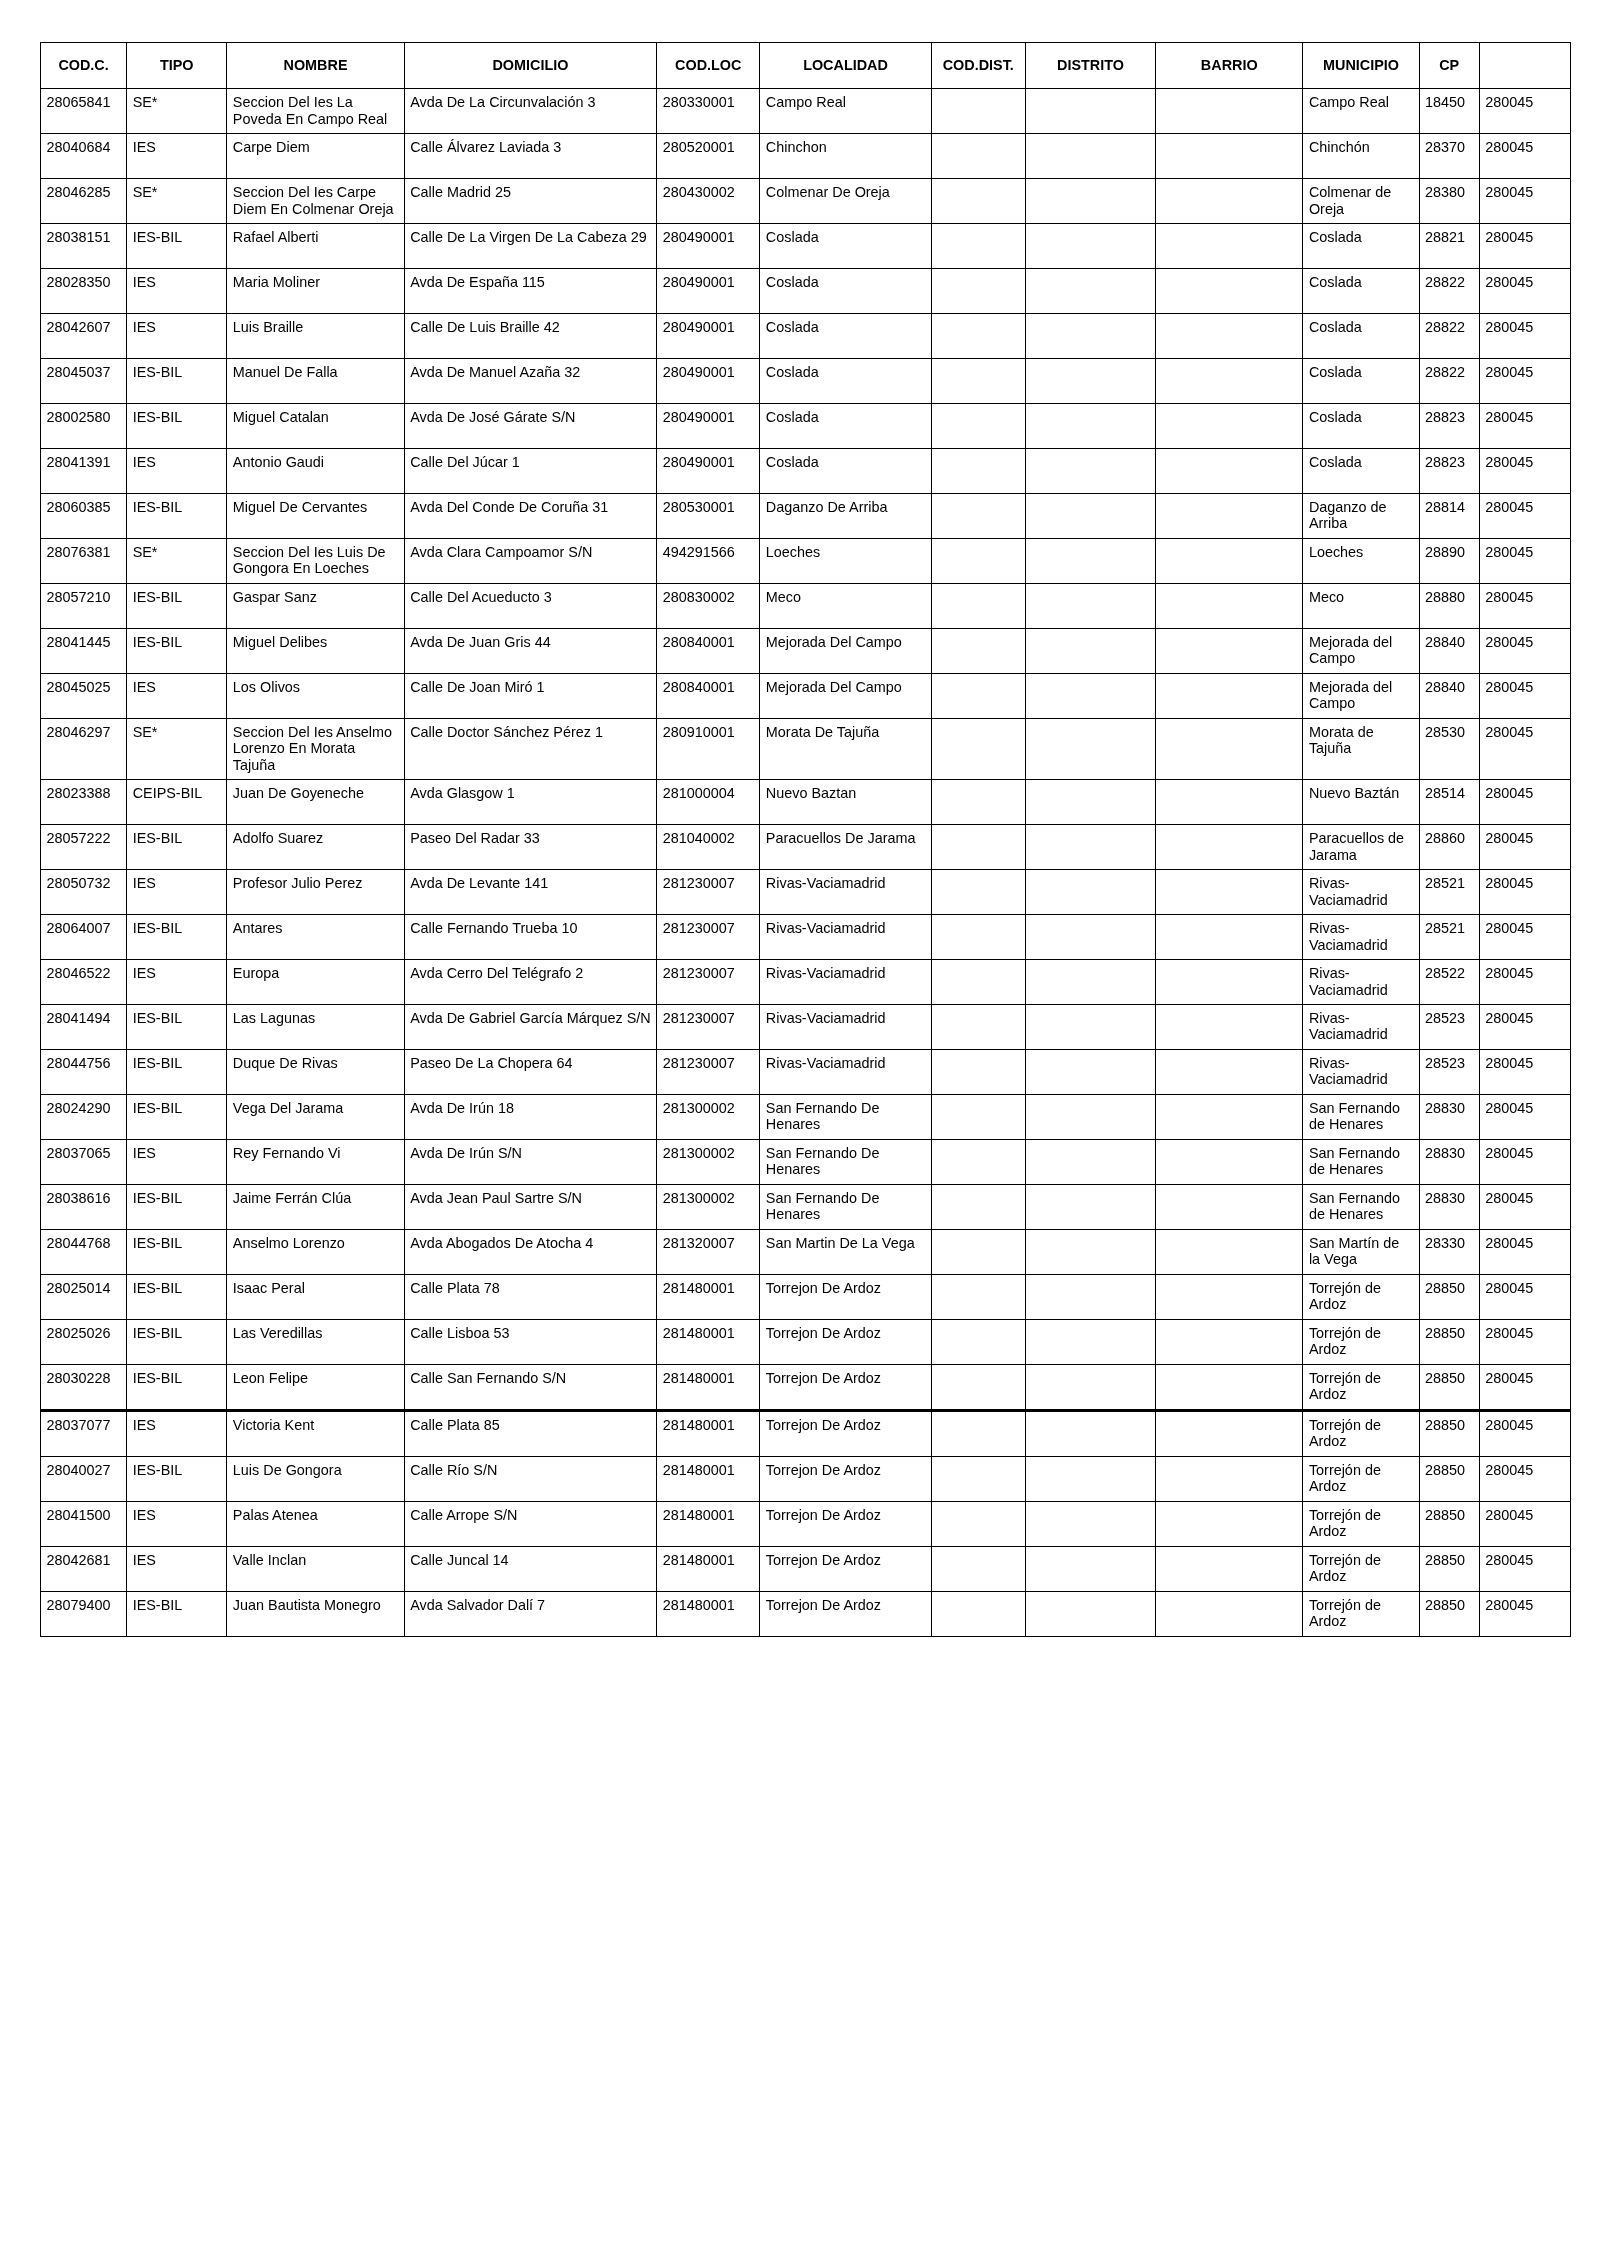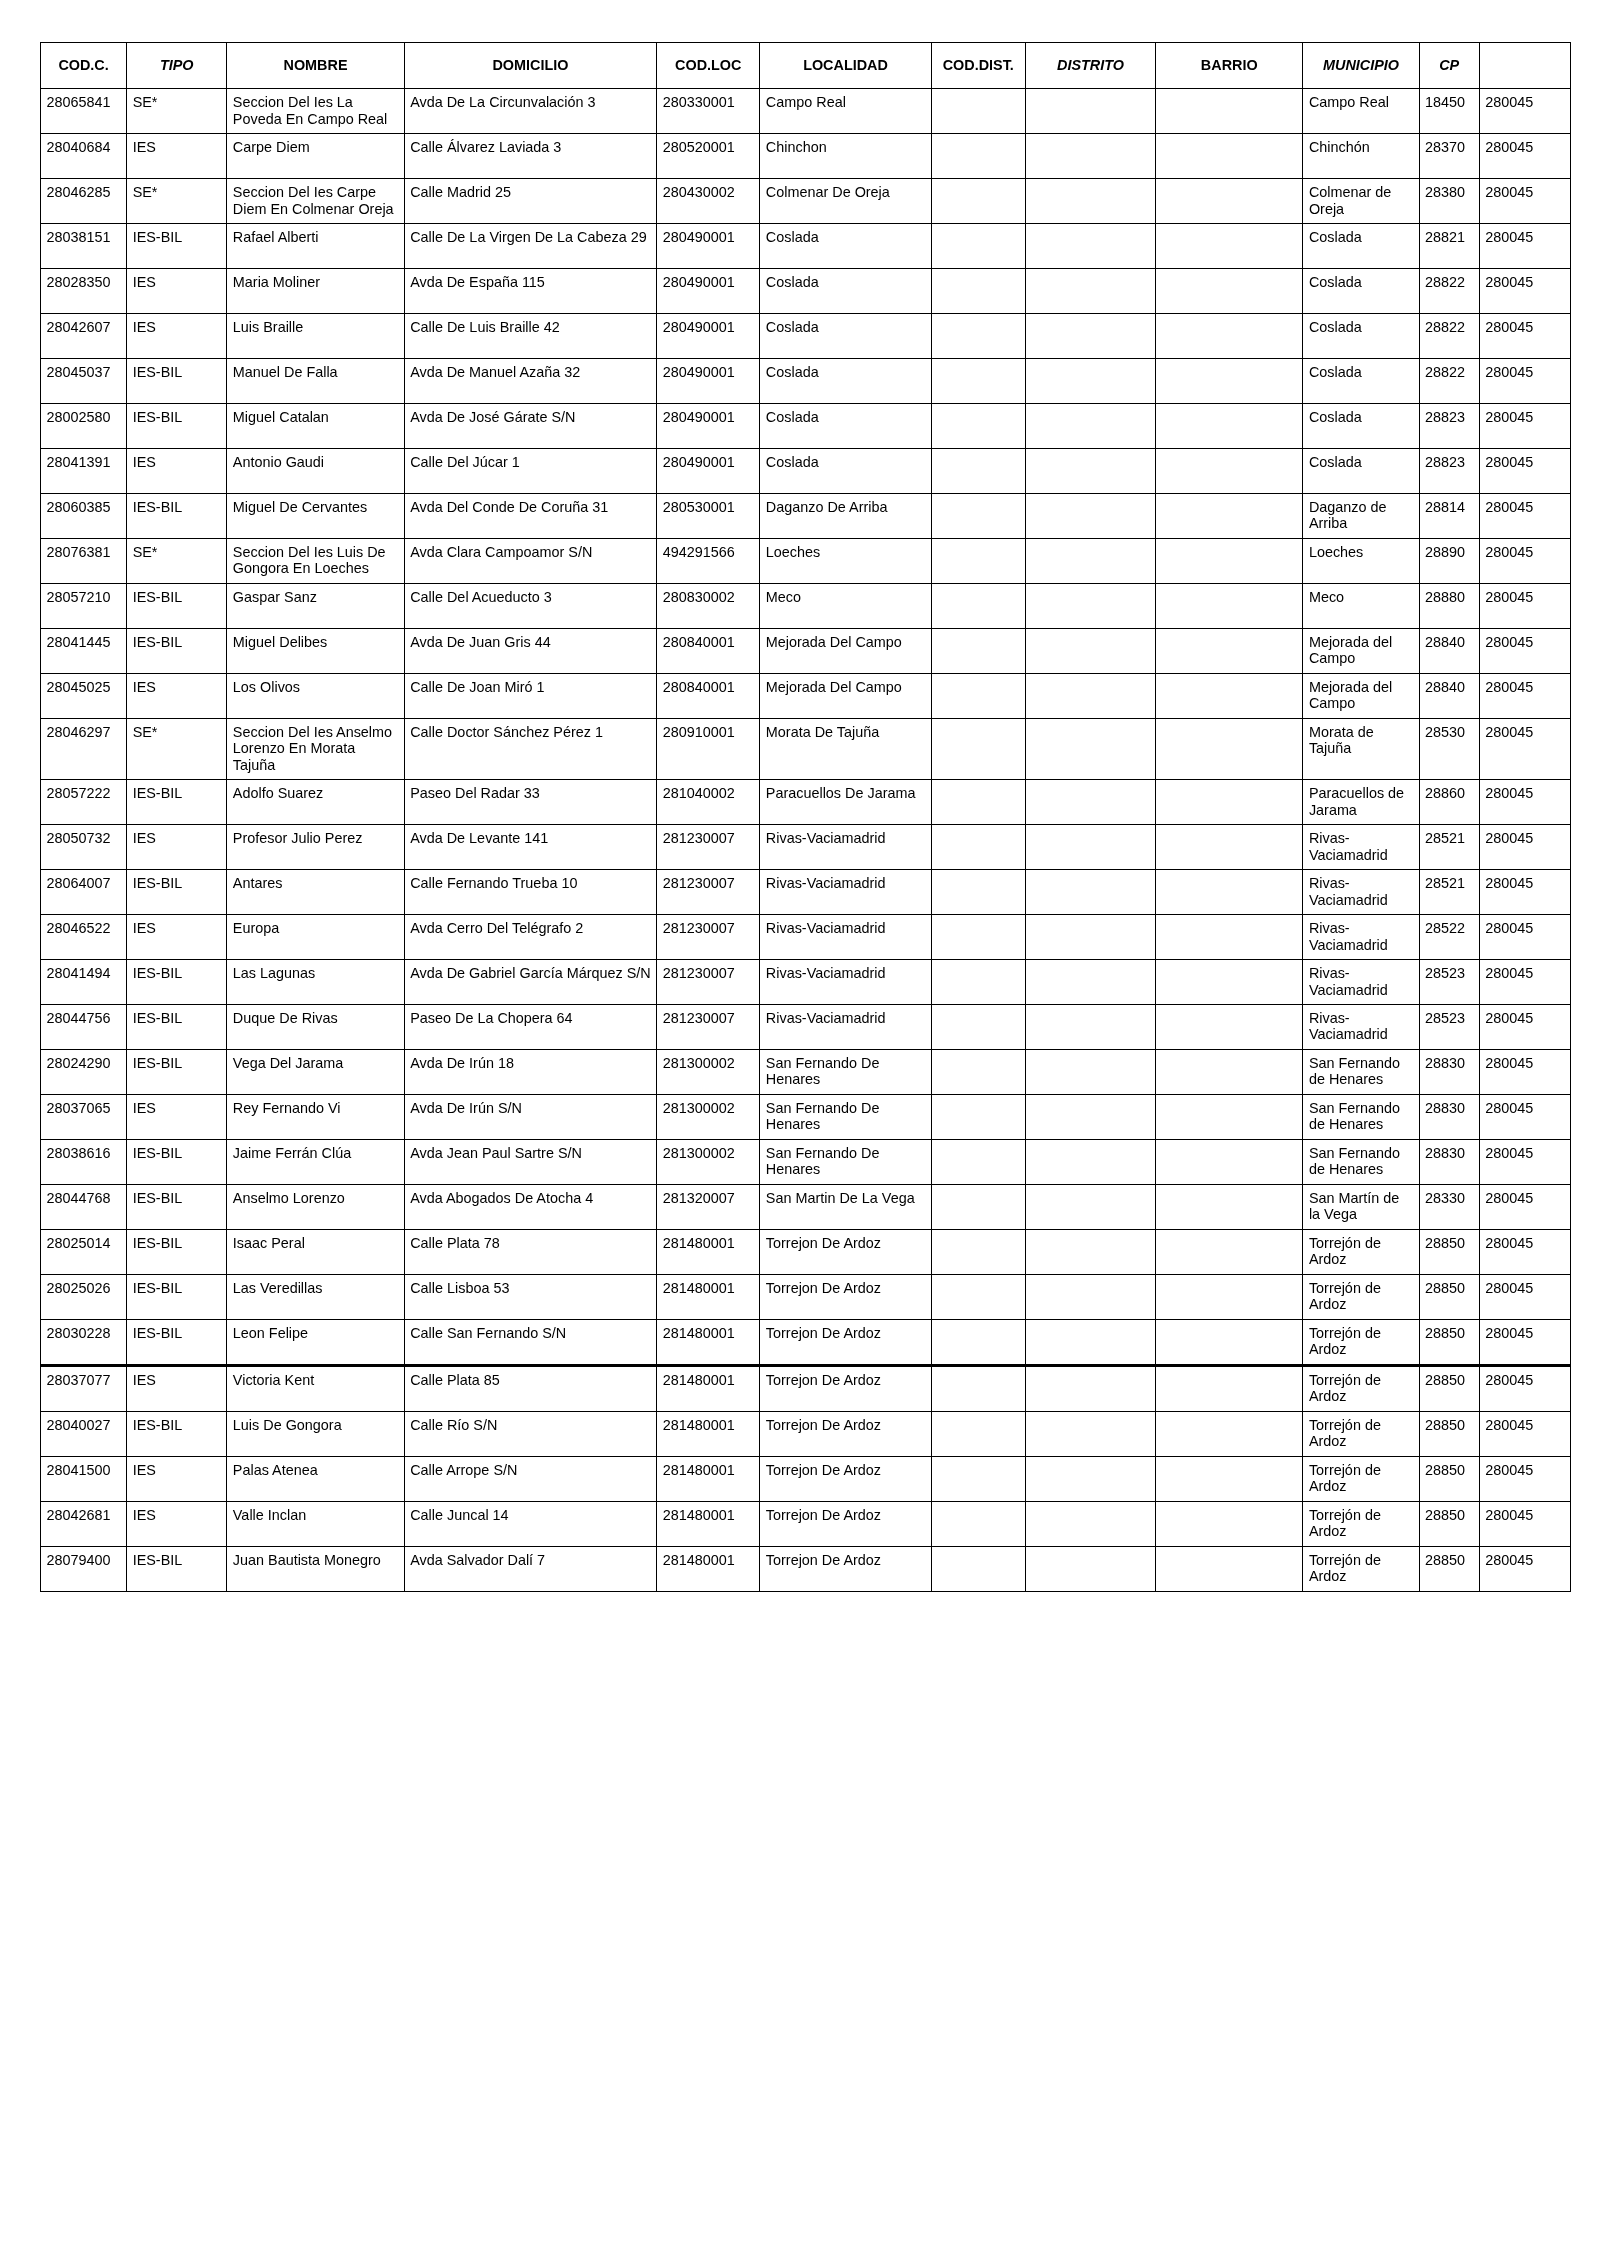--- a/index.html
+++ b/index.html
@@ -38,21 +38,21 @@
     text-align: center;
     white-space: nowrap;
   }
   table.schools td {
     vertical-align: top;
     padding: 4.8px 5.5px 6.2px 5.5px;
     height: 33px;
     text-align: left;
   }
   
-  th.col-tipo, th.col-distrito, th.col-municipio, th.col-cp { text-align: left; font-style: italic; }
+  th.col-tipo, th.col-distrito, th.col-municipio, th.col-cp { text-align: left; }
   th.col-cod_loc { text-align: right; }
   td.col-cod_loc { text-align: right; padding-right: 6.9px; }
   td.col-extra   { text-align: right; padding-right: 9.6px; }
   
   tr.page-break td { border-top: 3.4px solid #000000; }
 </style>
 </head>
 <body>
 
 <table class="schools">
@@ -291,20 +291,34 @@
         <td class="col-cod_loc">280910001</td>
         <td class="col-localidad">Morata De Tajuña</td>
         <td class="col-cod_dist"></td>
         <td class="col-distrito"></td>
         <td class="col-barrio"></td>
         <td class="col-municipio">Morata de Tajuña</td>
         <td class="col-cp">28530</td>
         <td class="col-extra">280045</td>
       </tr>
       <tr>
+        <td class="col-cod_c">28023388</td>
+        <td class="col-tipo">CEIPS-BIL</td>
+        <td class="col-nombre">Juan De Goyeneche</td>
+        <td class="col-domicilio">Avda Glasgow 1</td>
+        <td class="col-cod_loc">281000004</td>
+        <td class="col-localidad">Nuevo Baztan</td>
+        <td class="col-cod_dist"></td>
+        <td class="col-distrito"></td>
+        <td class="col-barrio"></td>
+        <td class="col-municipio">Nuevo Baztán</td>
+        <td class="col-cp">28514</td>
+        <td class="col-extra">280045</td>
+      </tr>
+      <tr>
         <td class="col-cod_c">28057222</td>
         <td class="col-tipo">IES-BIL</td>
         <td class="col-nombre">Adolfo Suarez</td>
         <td class="col-domicilio">Paseo Del Radar 33</td>
         <td class="col-cod_loc">281040002</td>
         <td class="col-localidad">Paracuellos De Jarama</td>
         <td class="col-cod_dist"></td>
         <td class="col-distrito"></td>
         <td class="col-barrio"></td>
         <td class="col-municipio">Paracuellos de Jarama</td>

